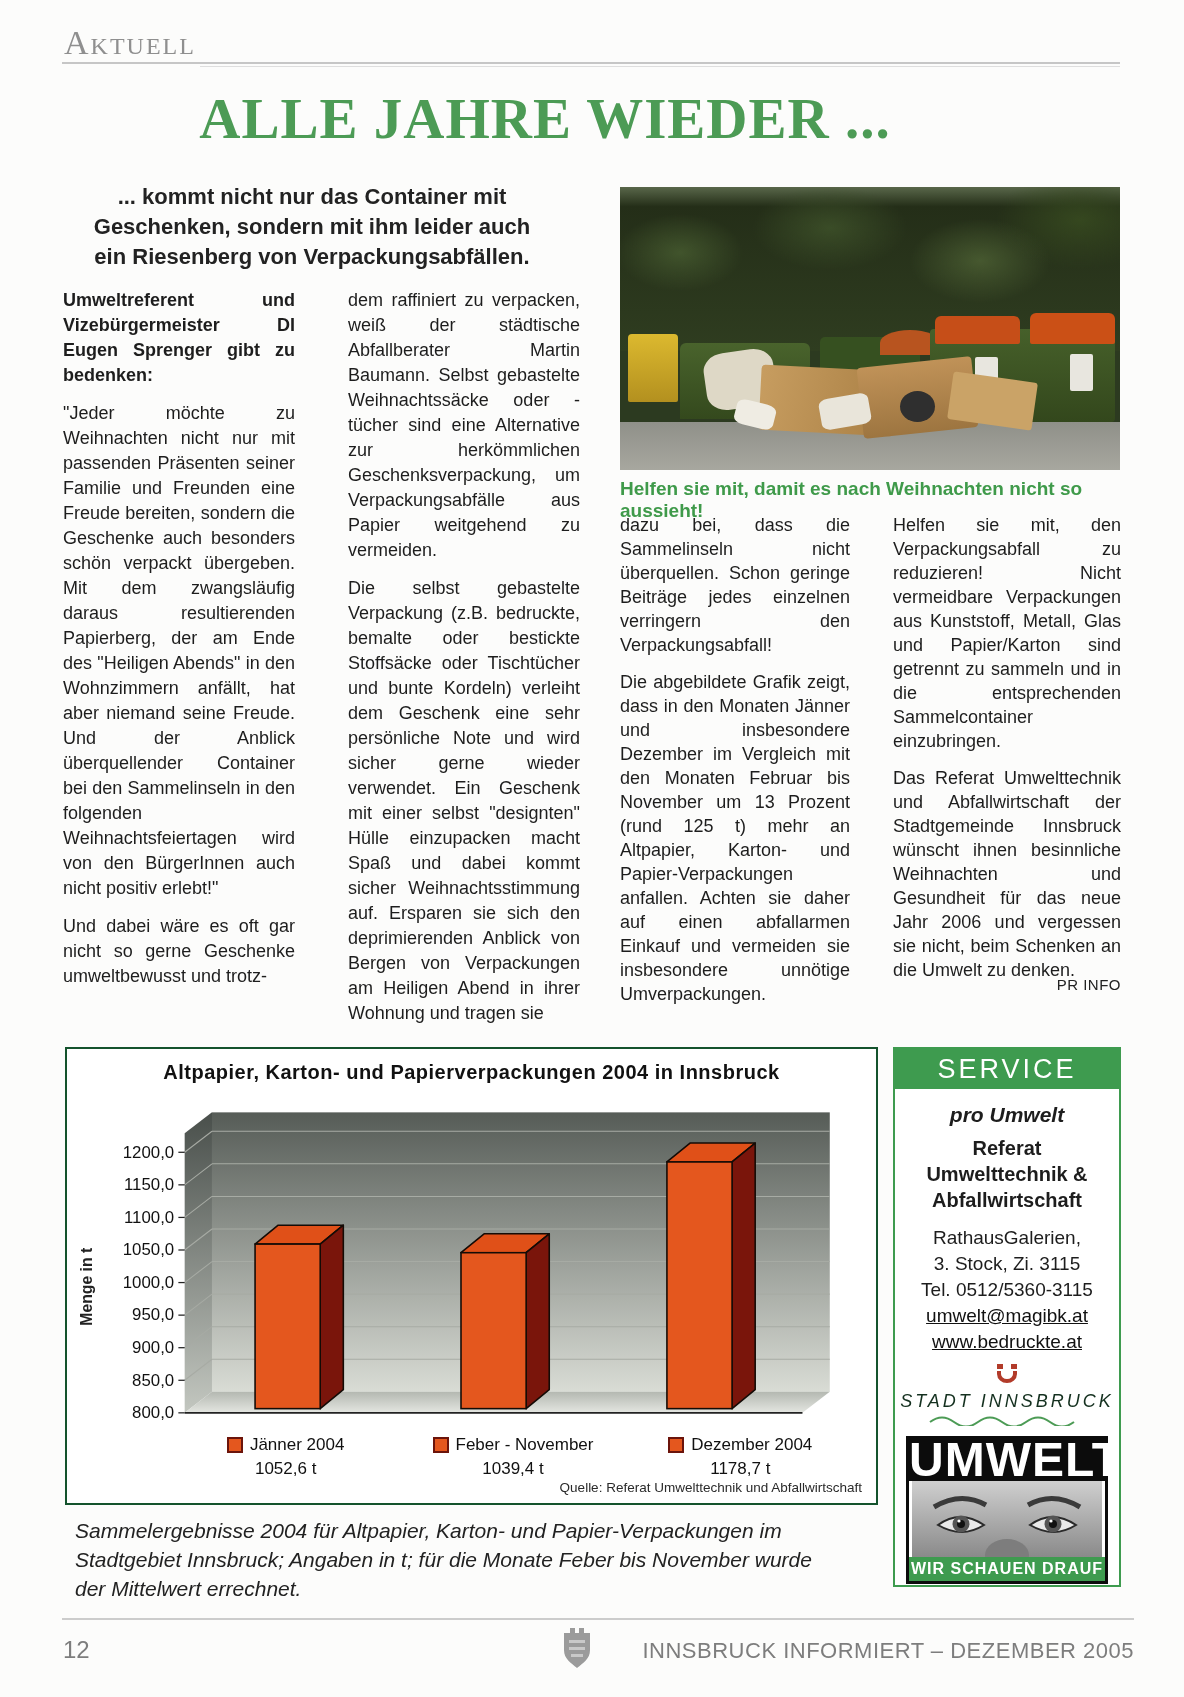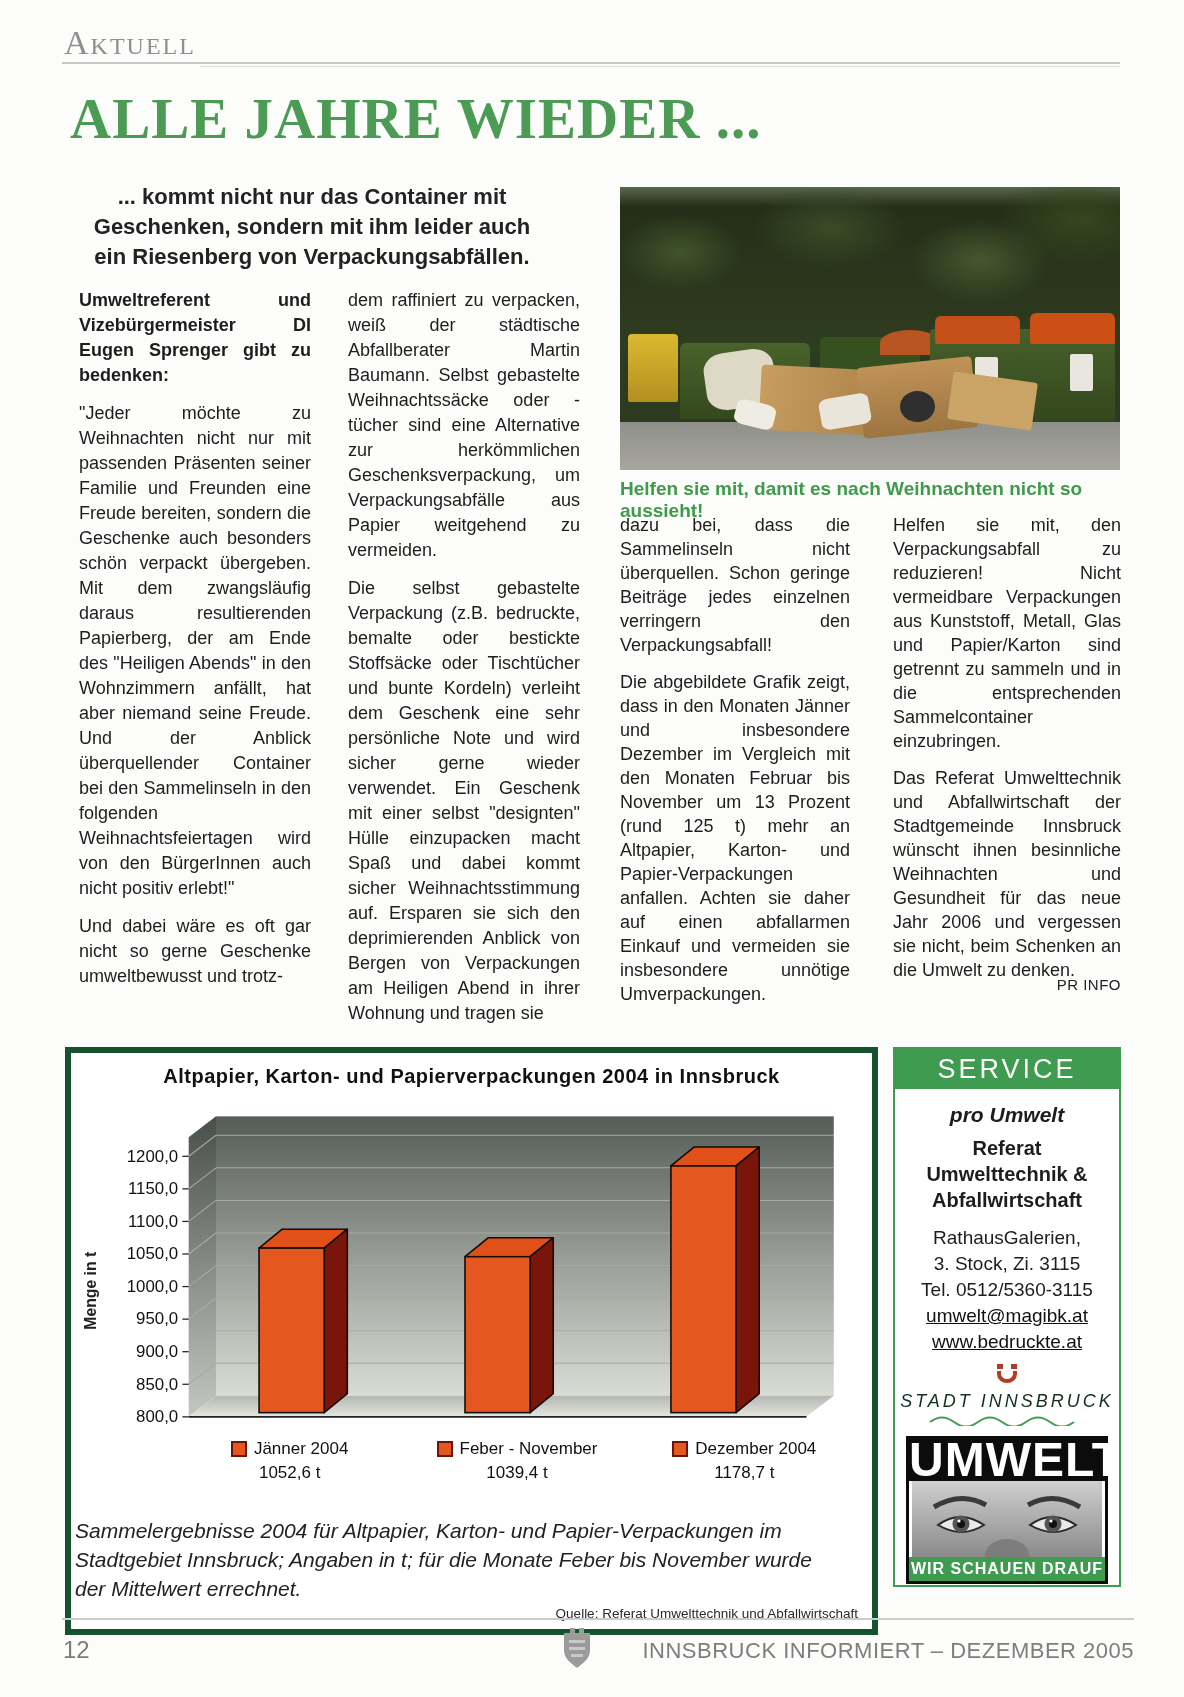--- a/index.html
+++ b/index.html
@@ -5,21 +5,21 @@
   html,body{margin:0;padding:0;background:#e8e8e8;}
   .page{position:relative;width:1184px;height:1697px;background:#fcfcfb;margin:0 auto;
         font-family:"Liberation Sans",sans-serif;color:#1d1d1d;overflow:hidden;}
   .abs{position:absolute;}
 
   
   .kicker{left:64px;top:24px;font-family:"Liberation Serif",serif;font-variant:small-caps;
           font-size:34px;letter-spacing:2px;color:#8f8f8f;}
   .rule{left:62px;top:62px;width:1058px;height:0;border-top:2px solid #c6c6c6;}
   .rule2{left:200px;top:66px;width:920px;height:0;border-top:1px solid #dedede;}
-  .headline{left:70px;top:86px;width:950px;font-family:"Liberation Serif",serif;
+  .headline{left:70px;top:86px;width:950px;text-align:center;font-family:"Liberation Serif",serif;
             font-weight:bold;font-size:57px;letter-spacing:1px;color:#4c9b55;}
   .intro{left:78px;top:182px;width:468px;text-align:center;font-weight:bold;font-size:22px;
          line-height:30px;color:#222;}
 
   
   .col{position:absolute;text-align:justify;font-size:18px;line-height:25px;color:#1d1d1d;}
   .col p{margin:0 0 13px;}
   .lead{font-weight:bold;}
   .col-right{line-height:24px;}
   .prinfo{text-align:right;font-size:15px;letter-spacing:.5px;margin-top:-22px;color:#222;}
@@ -51,21 +51,21 @@
             transform:rotate(3deg);border-radius:4px;}
   .ph-card2{left:48%;top:62%;width:23%;height:25%;background:linear-gradient(#c09258,#9d7540);
             transform:rotate(-6deg);border-radius:4px;}
   .ph-card3{left:66%;top:67%;width:17%;height:17%;background:#caa367;transform:rotate(8deg);border-radius:3px;}
   .ph-white1{left:40%;top:74%;width:10%;height:11%;background:#e9e5da;transform:rotate(-10deg);border-radius:20%;}
   .ph-white2{left:23%;top:76%;width:8%;height:9%;background:#efece3;transform:rotate(14deg);border-radius:25%;}
   .ph-dark1{left:56%;top:72%;width:7%;height:11%;background:#2f2f2f;border-radius:50%;}
   .photo-caption{left:620px;top:478px;width:502px;font-weight:bold;font-size:19px;color:#3f9a4a;}
 
   
-  .chartbox{left:65px;top:1047px;width:813px;height:588px;border:6px solid #14532d;background:#fff;box-sizing:border-box;}
+  .chartbox{left:65px;top:1047px;width:813px;height:458px;border:2px solid #14532d;background:#fff;box-sizing:border-box;}
   .chart-title{position:absolute;left:0;top:12px;width:100%;text-align:center;font-weight:bold;
                font-size:20px;letter-spacing:.5px;color:#111;}
   .plot{position:absolute;left:0;top:38px;width:809px;height:347px;}
   .legend{position:absolute;left:105px;top:386px;width:682px;display:flex;}
   .legend-item{flex:1;text-align:center;font-size:17px;color:#111;}
   .legend-row{display:flex;align-items:center;justify-content:center;gap:7px;}
   .legend-swatch{display:inline-block;width:12px;height:12px;border:2px solid #6b140b;box-sizing:content-box;}
   .legend-value{margin-top:4px;}
   .chart-source{position:absolute;right:14px;bottom:8px;font-size:13.5px;color:#2a2a2a;}
 
@@ -98,21 +98,21 @@
 <body>
 
 <div class="page">
 
   <div class="abs kicker">Aktuell</div>
   <div class="abs rule"></div>
   <div class="abs rule2"></div>
   <div class="abs headline">ALLE JAHRE WIEDER ...</div>
   <div class="abs intro">... kommt nicht nur das Container mit Geschenken, sondern mit ihm leider auch ein Riesenberg von Verpackungsabfällen.</div>
 
-  <div class="col" style="left:79px;top:288px;width:232px;height:700px;">
+  <div class="col" style="left:63px;top:288px;width:232px;height:700px;">
     <p class="lead">Umweltreferent und Vizebürgermeister DI Eugen Sprenger gibt zu bedenken:</p>
     <p>"Jeder möchte zu Weihnachten nicht nur mit passenden Präsenten seiner Familie und Freunden eine Freude bereiten, sondern die Geschenke auch besonders schön verpackt übergeben. Mit dem zwangsläufig daraus resultierenden Papierberg, der am Ende des "Heiligen Abends" in den Wohnzimmern anfällt, hat aber niemand seine Freude. Und der Anblick überquellender Container bei den Sammelinseln in den folgenden Weihnachtsfeiertagen wird von den BürgerInnen auch nicht positiv erlebt!"</p>
     <p>Und dabei wäre es oft gar nicht so gerne Geschenke umweltbewusst und trotz-</p>
   </div>
   <div class="col" style="left:348px;top:288px;width:232px;height:700px;">
     <p>dem raffiniert zu verpacken, weiß der städtische Abfallberater Martin Baumann. Selbst gebastelte Weihnachtssäcke oder -tücher sind eine Alternative zur herkömmlichen Geschenksverpackung, um Verpackungsabfälle aus Papier weitgehend zu vermeiden.</p>
     <p>Die selbst gebastelte Verpackung (z.B. bedruckte, bemalte oder bestickte Stoffsäcke oder Tischtücher und bunte Kordeln) verleiht dem Geschenk eine sehr persönliche Note und wird sicher gerne wieder verwendet. Ein Geschenk mit einer selbst "designten" Hülle einzupacken macht Spaß und dabei kommt sicher Weihnachtsstimmung auf. Ersparen sie sich den deprimierenden Anblick von Bergen von Verpackungen am Heiligen Abend in ihrer Wohnung und tragen sie</p>
   </div>
   <div class="col col-right" style="left:620px;top:513px;width:230px;height:460px;">
     <p>dazu bei, dass die Sammelinseln nicht überquellen. Schon geringe Beiträge jedes einzelnen verringern den Verpackungsabfall!</p>

